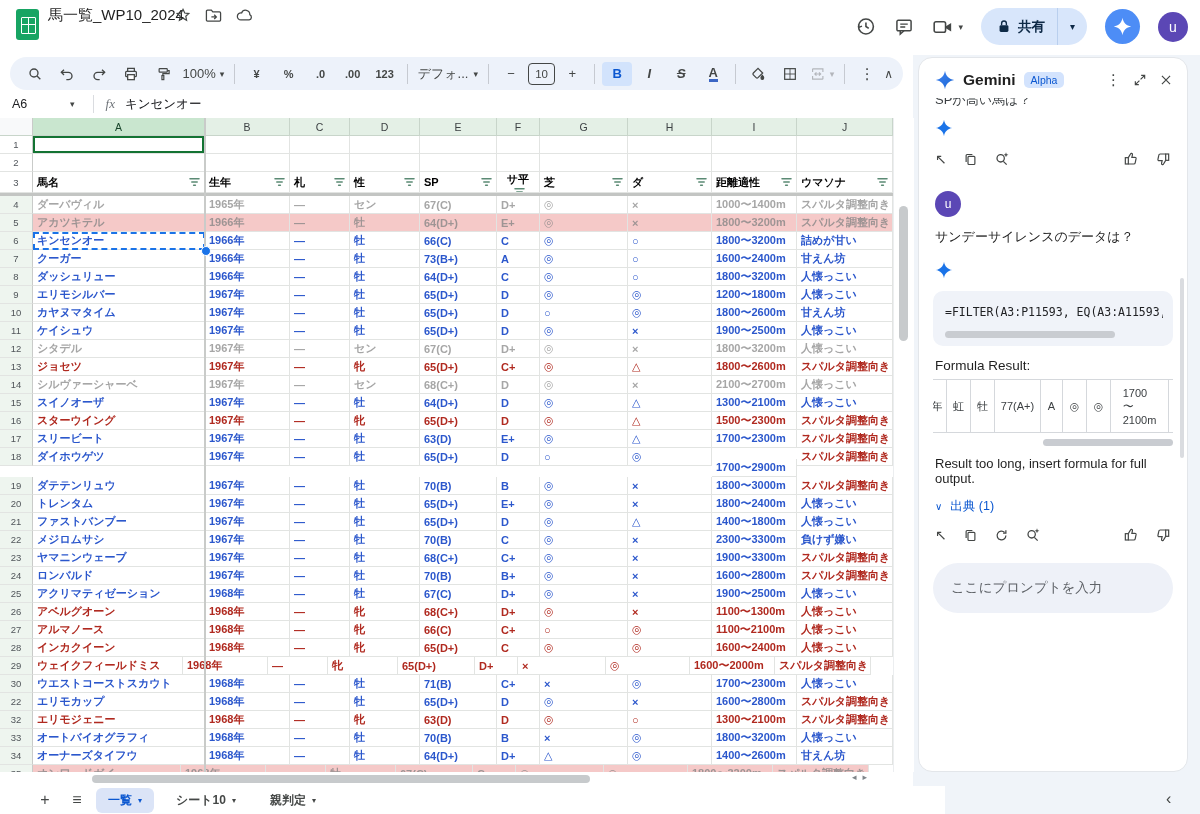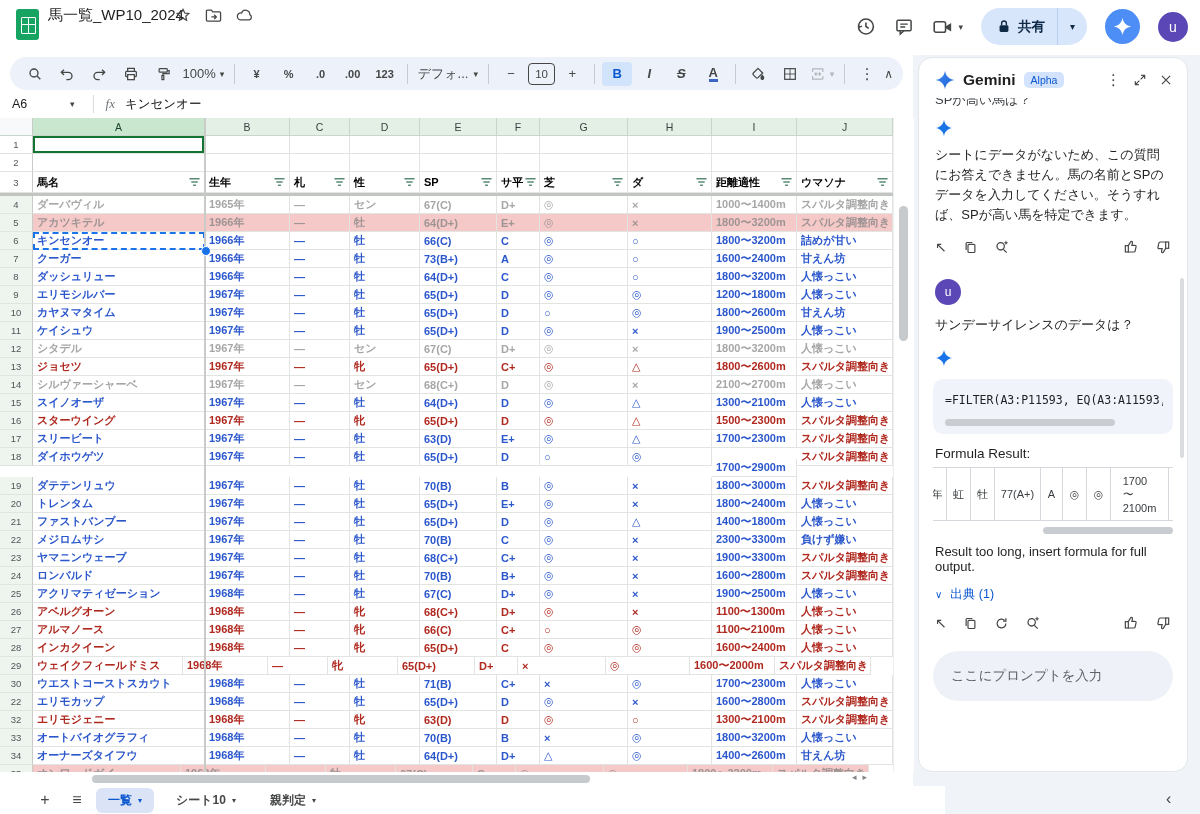--- a/index.html
+++ b/index.html
@@ -370,21 +370,21 @@
           <div class="g-cell" style="width: 77px; height: 21px;">
             <span>SP</span>
             <svg class="filter-ic" width="11" height="10" viewBox="0 0 12 11">
               <g stroke="#5b8a74" stroke-width="1.6" stroke-linecap="round">
                 <line x1="1" y1="2" x2="11" y2="2"></line>
                 <line x1="3" y1="5.5" x2="9" y2="5.5"></line>
                 <line x1="5" y1="9" x2="7" y2="9"></line>
               </g>
             </svg>
           </div>
-          <div class="g-cell" style="width: 43px; height: 21px;">
+          <div class="g-cell" style="width: 43px; height: 21px; flex-direction: column;">
             <span>サ平</span>
             <svg class="filter-ic" width="11" height="10" viewBox="0 0 12 11">
               <g stroke="#5b8a74" stroke-width="1.6" stroke-linecap="round">
                 <line x1="1" y1="2" x2="11" y2="2"></line>
                 <line x1="3" y1="5.5" x2="9" y2="5.5"></line>
                 <line x1="5" y1="9" x2="7" y2="9"></line>
               </g>
             </svg>
           </div>
           <div class="g-cell" style="width: 88px; height: 21px;">
@@ -906,21 +906,20 @@
 
     <div class="clipped">
         <div>SPが高い馬は？</div>
       </div>
 
     <div class="spark">
       <svg width="18" height="18" viewBox="0 0 24 24">
           <path fill="#1a73e8" d="M12 1c.9 6.1 4.9 10.1 11 11-6.1.9-10.1 4.9-11 11-.9-6.1-4.9-10.1-11-11 6.1-.9 10.1-4.9 11-11Z"></path>
         </svg>
     </div>
-    <div class="p-text">シートにデータがないため、この質問にお答えできません。馬の名前とSPのデータを入力してください。そうすれば、SPが高い馬を特定できます。</div>
     <div class="action-row" id="actions-1">
         <span style="font-size:14px;">↖</span>
         <span>
           <svg width="15" height="15" viewBox="0 0 24 24" fill="none" stroke="#444746" stroke-width="1.9">
             <rect x="8" y="7" width="11" height="13" rx="1.5"></rect>
             <path d="M5 16V5.5A1.5 1.5 0 0 1 6.5 4H15"></path>
           </svg>
         </span>
         <span>
           <svg width="16" height="16" viewBox="0 0 24 24" fill="none" stroke="#444746" stroke-width="1.9">

